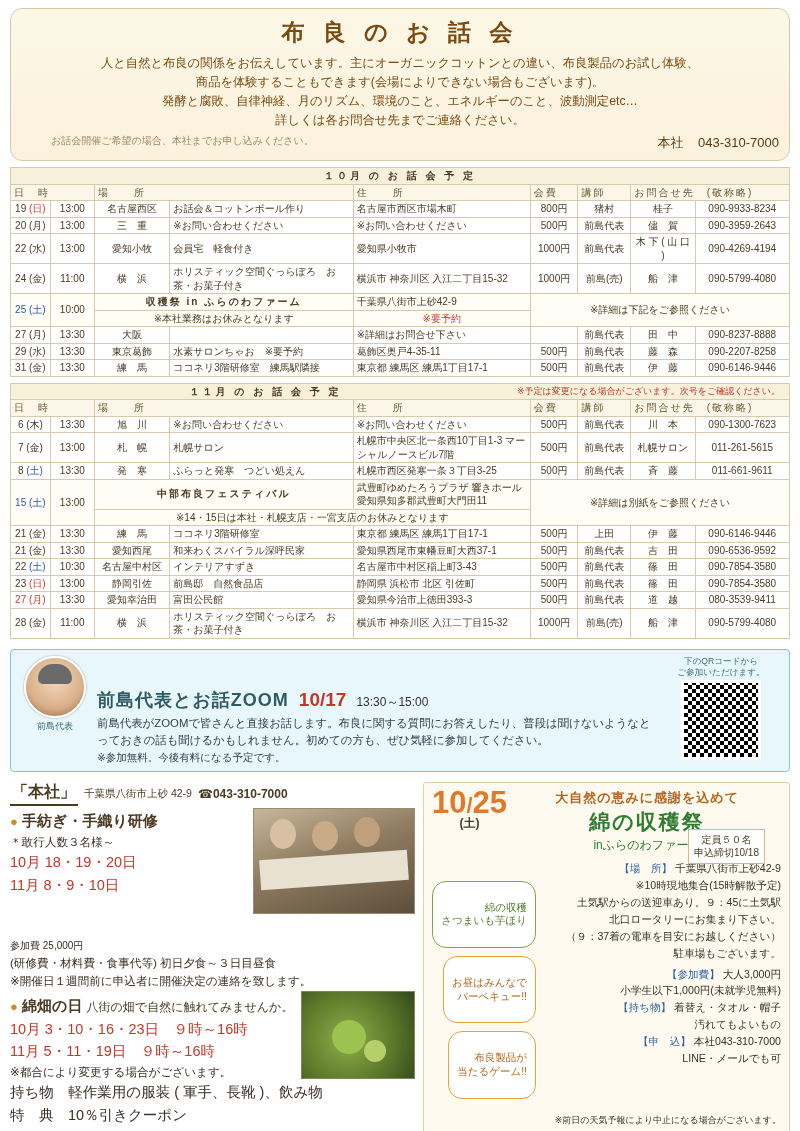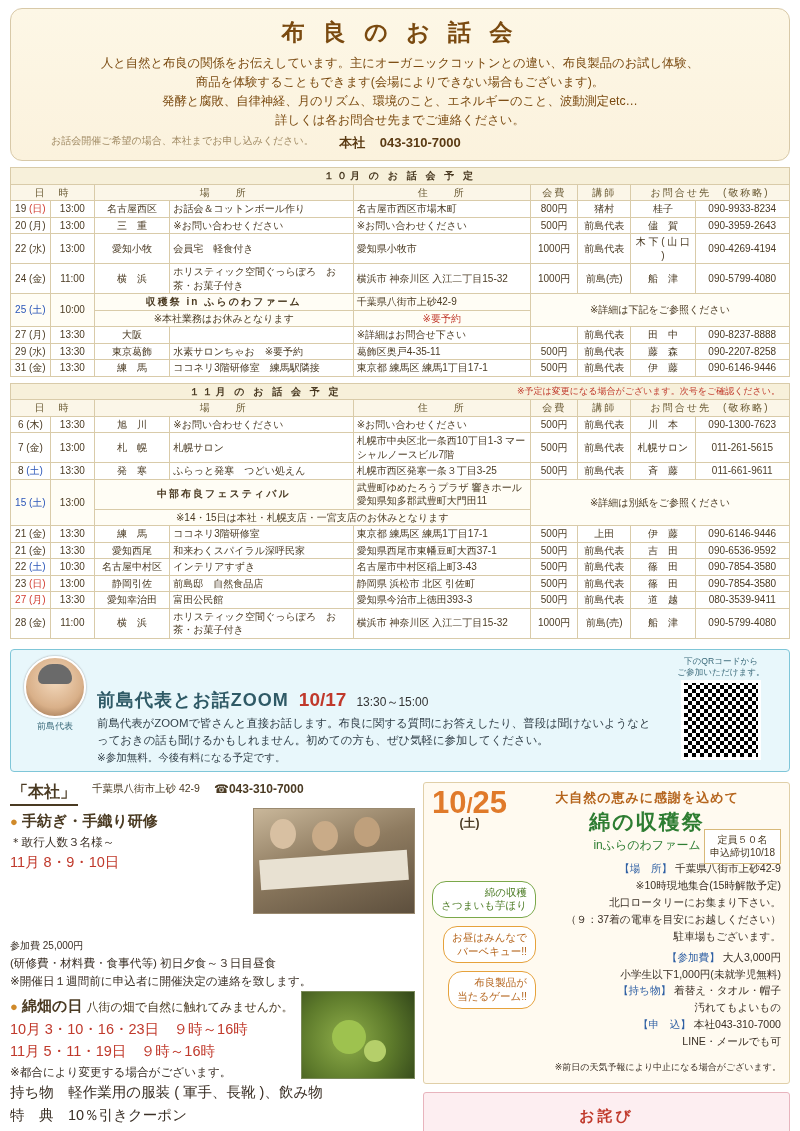--- a/index.html
+++ b/index.html
@@ -24,21 +24,21 @@
     text-align:center;
     font-size:23px;
     font-weight:bold;
     letter-spacing:6px;
     color:#7a4a10;
     margin:2px 0 6px 0;
   }
   .lead{color:#7a4a10;font-size:12.3px;line-height:1.55;text-align:center;}
   .lead div{white-space:nowrap;}
   .small-note{font-size:10px;color:#a08a63;margin-top:4px;text-align:left;padding-left:30px;}
-  .tel-line{text-align:center;font-size:13px;font-weight:bold;color:#5a3a12;margin-top:-14px;}
+  .tel-line{text-align:right;font-size:13px;font-weight:normal;color:#5a3a12;margin-top:-14px;}
 
   
   .sched{
     margin:6px 10px 0 10px;
     border:1px solid #cbb98f;
     border-collapse:collapse;
     width:780px;
     background:#fff;
   }
   .sched td,.sched th{
@@ -58,21 +58,21 @@
     padding:2px 0;
   }
   .band .warn{
     float:right;
     font-size:9px;
     font-weight:normal;
     letter-spacing:0;
     color:#c0392b;
     padding-right:6px;
   }
-  .hdr td{background:#fbf6e8;text-align:center;font-size:10px;color:#6a5a33;letter-spacing:2px;}
+  .hdr td{background:#fbf6e8;text-align:left;font-size:10px;color:#6a5a33;letter-spacing:2px;}
   .c{text-align:center;}
   .l{text-align:left;}
   .sun{color:#d03a2e;}
   .sat{color:#2a55b8;}
   .feature td{
     background:#fffdf5;
   }
   .feature-title{
     text-align:center;
     font-size:15px;
@@ -126,21 +126,21 @@
       repeating-linear-gradient(0deg,#000 0 4px,#fff 4px 8px);
     background-blend-mode:difference;
     border:3px solid #fff;
   }
 
   
   .cols{display:flex;margin:10px 10px 0 10px;gap:8px;}
   .col-left{width:405px;}
   .col-right{width:367px;}
 
-  .sec-head{display:flex;align-items:flex-start;gap:14px;margin-bottom:2px;}
+  .sec-head{display:flex;align-items:center;gap:6px;margin-bottom:2px;}
   .sec-head .name{
     font-size:16px;font-weight:bold;color:#4a3a22;
     border-bottom:2px solid #4a3a22;padding:0 2px 1px 2px;
   }
   .sec-head .addr{font-size:10.5px;color:#4a3a22;}
   .sec-head .tel{font-size:12px;font-weight:bold;color:#4a3a22;}
 
   .bullet{font-size:15px;font-weight:bold;color:#4a3a22;margin:6px 0 2px 0;}
   .bullet .dot{color:#d08a2a;font-size:13px;}
   .txt{font-size:11.6px;line-height:1.6;color:#3a2f25;}
@@ -181,28 +181,28 @@
     font-size:31px;font-weight:bold;color:#e07a2a;line-height:0.92;text-align:center;
     flex:0 0 66px;
   }
   .fest-date .d2{font-size:31px;}
   .fest-date .dow{font-size:12px;color:#4a3a22;display:block;margin-top:1px;}
   .fest-head{flex:1;text-align:center;}
   .fest-lead{font-size:13px;font-weight:bold;color:#b5651d;letter-spacing:1px;}
   .fest-title{font-size:21px;font-weight:bold;color:#2e7d32;letter-spacing:2px;margin-top:1px;}
   .fest-sub{font-size:12px;color:#2e7d32;margin-top:1px;}
   .fest-cap{
-    position:absolute;right:8px;top:46px;border:1px solid #d8b97a;background:#fff;
+    position:absolute;right:24px;top:46px;border:1px solid #d8b97a;background:#fff;
     font-size:10px;padding:3px 5px;line-height:1.35;text-align:center;color:#4a3a22;
   }
   .fest-body{font-size:10.6px;line-height:1.6;color:#3a2f25;margin-top:6px;text-align:right;}
   .fest-body .lbl{color:#2e5fa3;}
   .balloon{
     border:1.5px solid #e6a23c;border-radius:14px;background:#fff;
-    font-size:10.5px;color:#b5651d;padding:4px 8px;margin:4px 0;display:inline-block;line-height:1.3;
+    font-size:10.5px;color:#b5651d;padding:19px 8px;margin:4px 0;display:inline-block;line-height:1.3;
   }
   .balloon.green{border-color:#7aa84a;color:#4a7a22;}
   .bwrap{float:left;width:104px;margin-right:6px;}
 
   
   .apology{
     margin-top:8px;border:1px solid #e8b4bd;background:#fdeef1;border-radius:3px;padding:6px 9px 8px 9px;
   }
   .apology h3{
     margin:8px 0 3px 0;text-align:center;font-size:15px;color:#c0392b;letter-spacing:3px;font-weight:bold;
@@ -504,20 +504,21 @@
         <span class="tel">☎043-310-7000</span>
       </div>
 
       <div class="photo1"></div>
 
       <div class="bullet">
         <span class="dot">●</span>
         <span>手紡ぎ・手織り研修</span>
       </div>
       <div class="txt">＊敢行人数３名様～</div>
+      <div class="dates">10月 18・19・20日</div>
       <div class="dates">11月 8・9・10日</div>
       <div class="clear"></div>
       <div class="txt" style="margin-top:20px;font-size:10px">参加費 25,000円</div>
       <div class="txt">(研修費・材料費・食事代等) 初日夕食～３日目昼食</div>
       <div class="txt">※開催日１週間前に申込者に開催決定の連絡を致します。</div>
 
       <div class="photo2"></div>
 
       <div class="bullet">
         <span class="dot">●</span>
@@ -563,20 +564,21 @@
           </div>
           <div class="bwrap">
             <div class="balloon green" style="white-space:pre-line">綿の収穫
 さつまいも芋ほり</div>
             <div class="balloon" style="white-space:pre-line">お昼はみんなで
 バーベキュー!!</div>
             <div class="balloon" style="white-space:pre-line">布良製品が
 当たるゲーム!!</div>
           </div>
           <div>※10時現地集合(15時解散予定)</div>
+          <div>土気駅からの送迎車あり。９：45に土気駅</div>
           <div>北口ロータリーにお集まり下さい。</div>
           <div>（９：37着の電車を目安にお越しください）</div>
           <div>駐車場もございます。</div>
 
           <div style="margin-top:4px">
             <span class="lbl">【参加費】</span>
             <span>大人3,000円</span>
           </div>
           <div style="padding-left:52px">小学生以下1,000円(未就学児無料)</div>
           <div>

